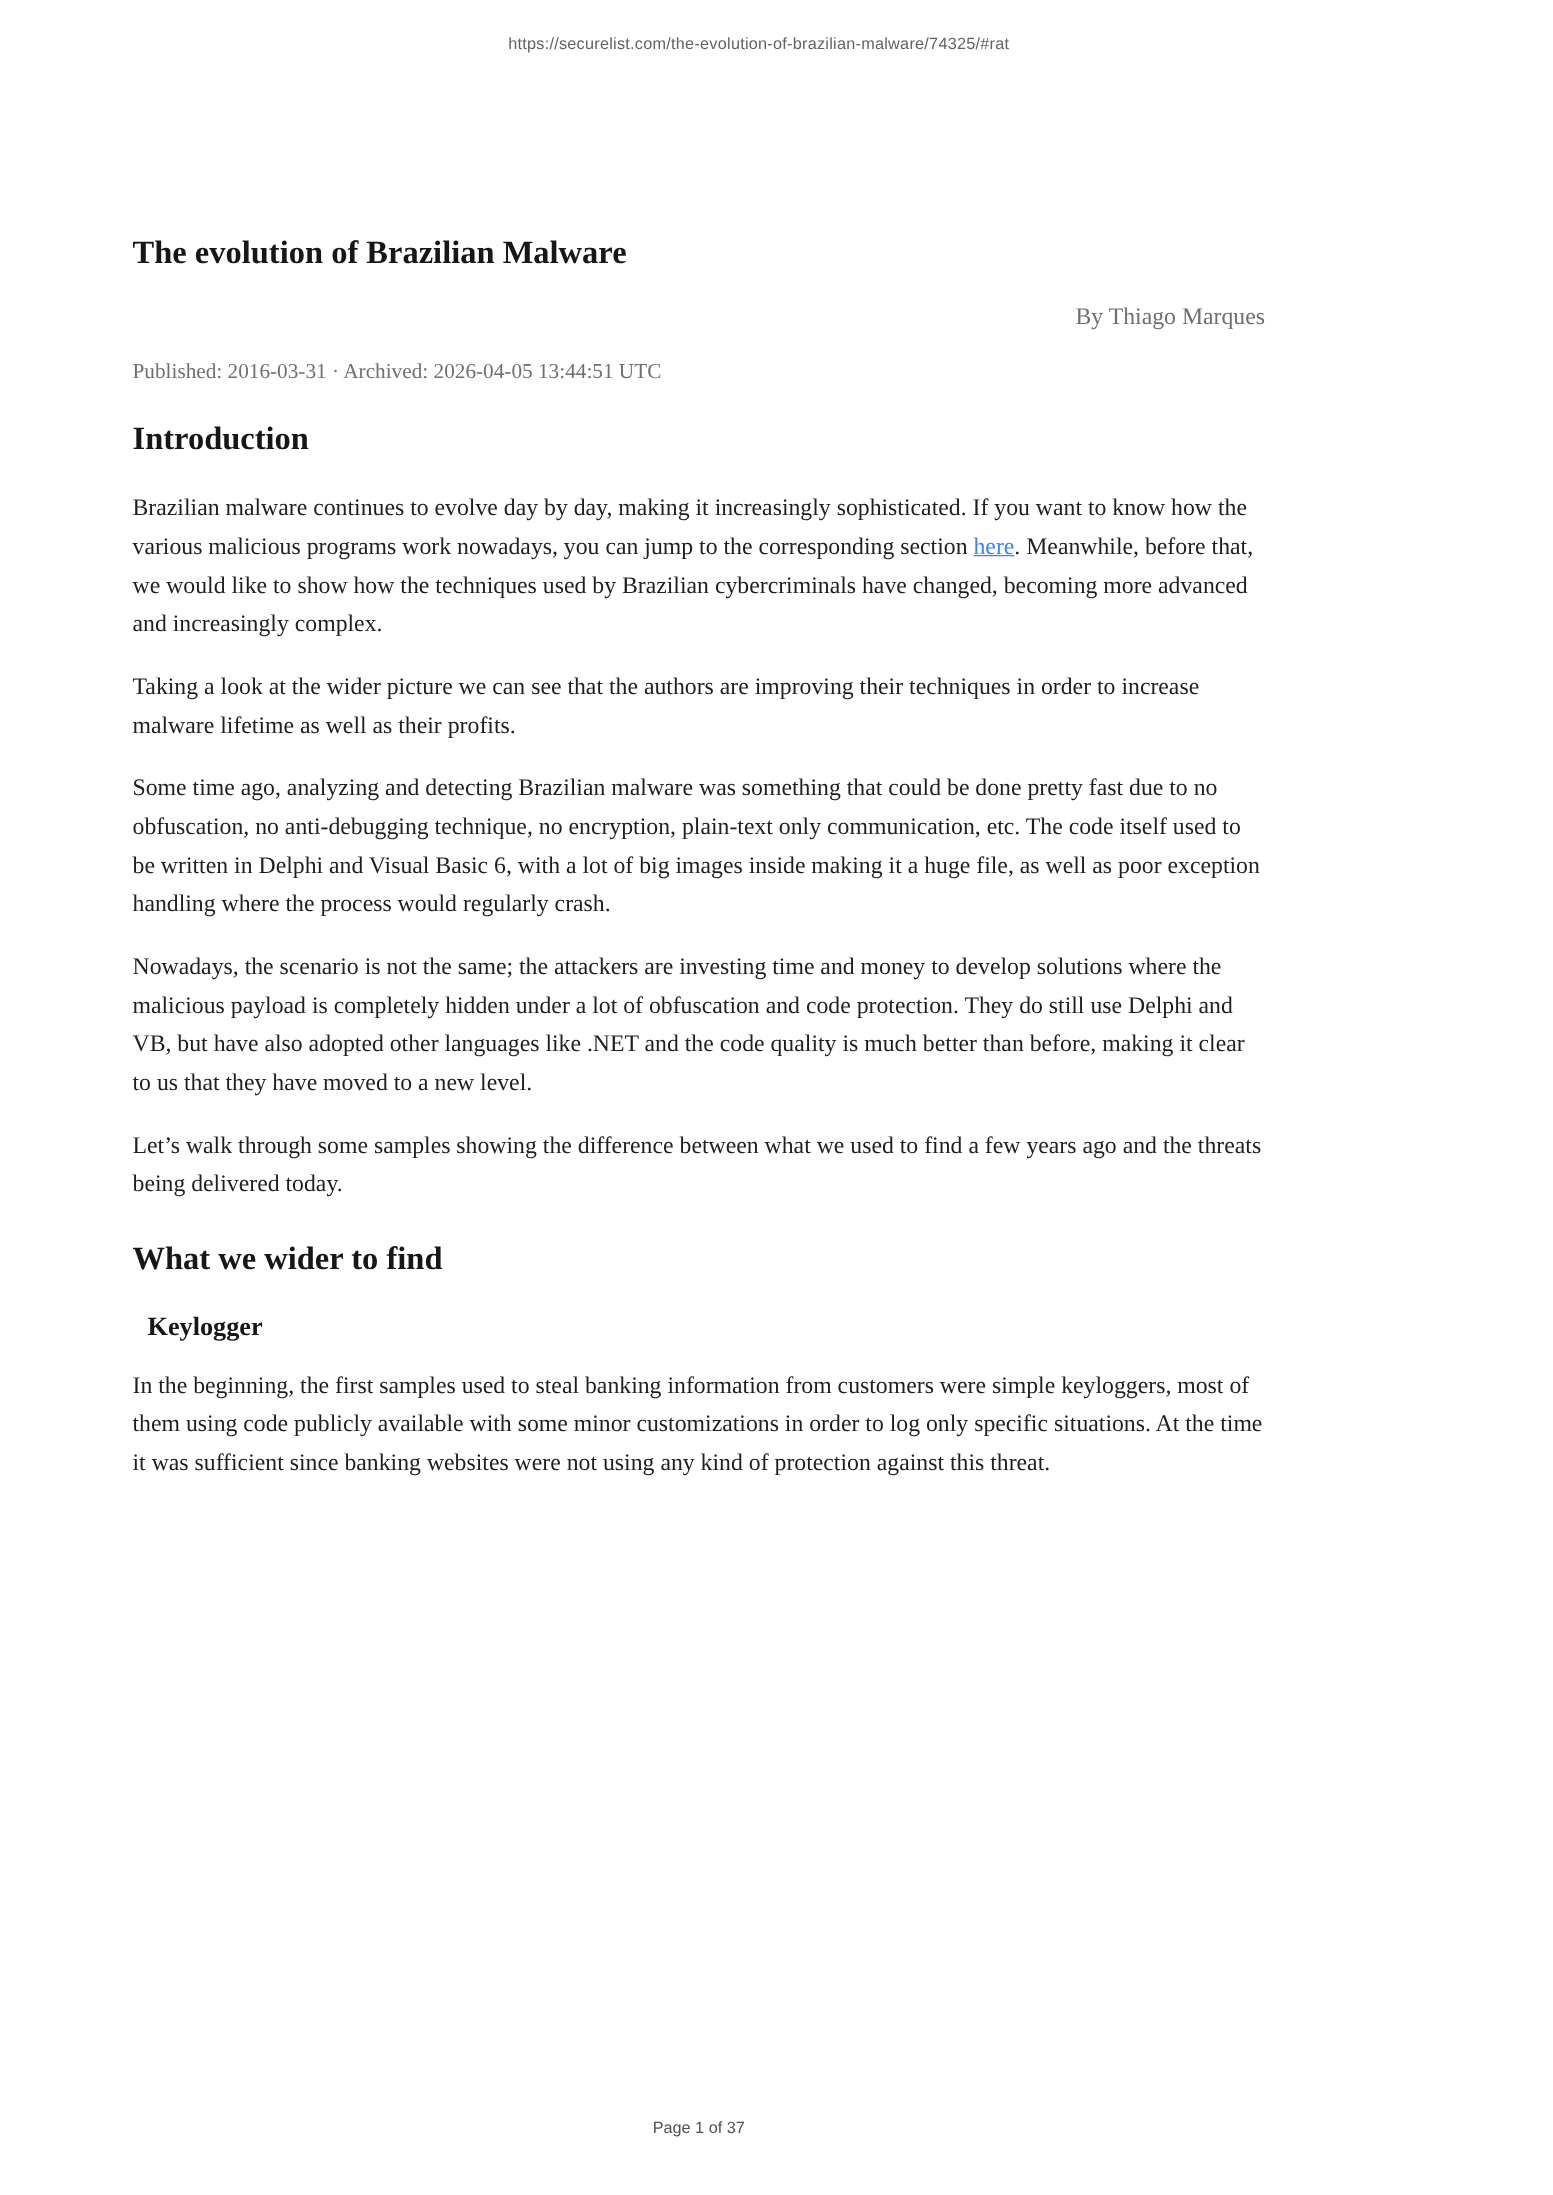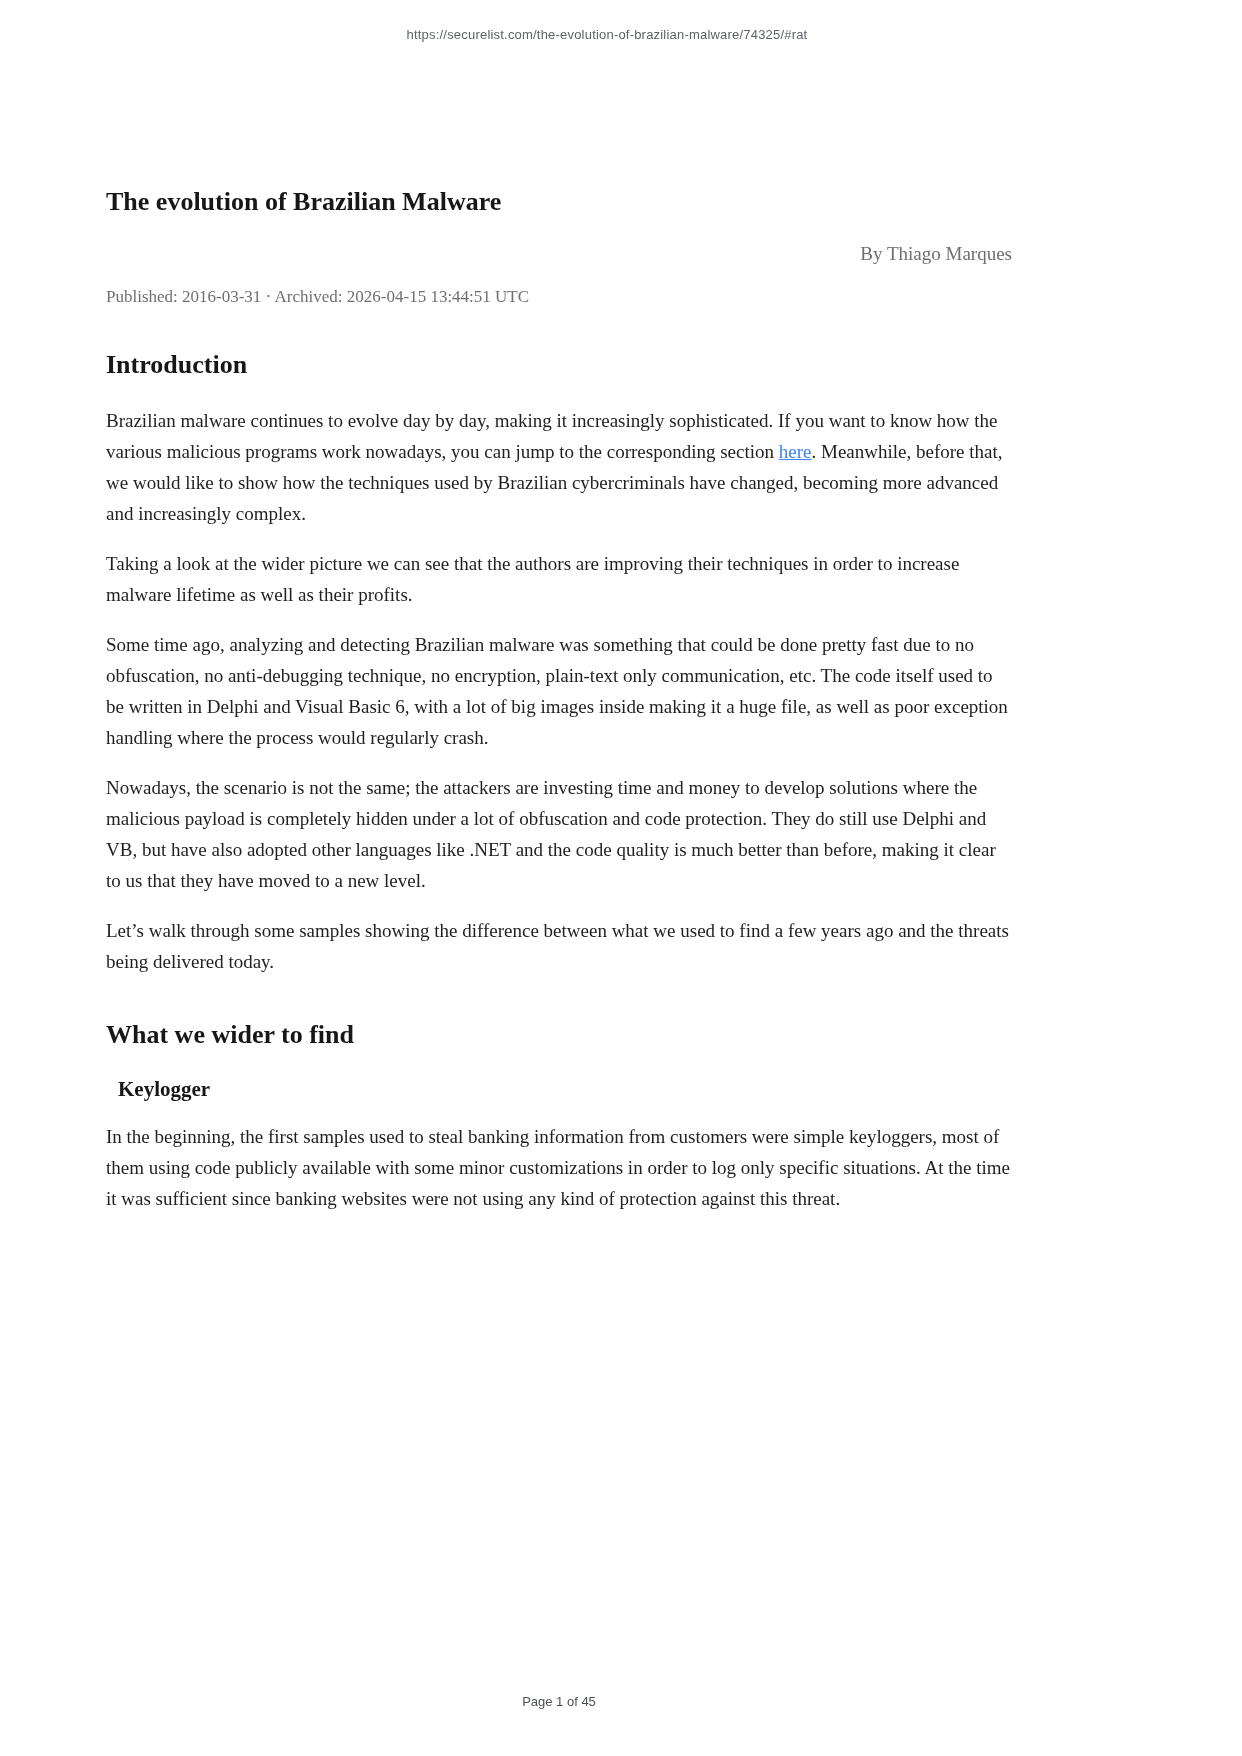--- a/index.html
+++ b/index.html
@@ -47,21 +47,21 @@
     font-size: 19px;
     color: #6f6f6f;
     text-align: right;
   }
   p.meta {
     margin: 0 0 26px 0;
     font-size: 17px;
     color: #6f6f6f;
   }
   h2.section-heading {
-    margin: 42px 0 25px 0;
+    margin: 28px 0 25px 0;
     font-size: 26px;
     line-height: 1.2;
     font-weight: 700;
     color: #171717;
   }
   h3.subsection-heading {
     margin: 26px 0 19px 12px;
     font-size: 21px;
     line-height: 1.2;
     font-weight: 700;
@@ -98,21 +98,21 @@
   <div class="print-header">
     <span>https://securelist.com/the-evolution-of-brazilian-malware/74325/#rat</span>
   </div>
 
   <div class="content">
 
     <h1 class="article-title">The evolution of Brazilian Malware</h1>
 
     <p class="byline">By Thiago Marques</p>
 
-    <p class="meta">Published: 2016-03-31 · Archived: 2026-04-15 13:44:51 UTC</p>
+    <p class="meta">Published: 2016-03-31 · Archived: 2026-04-05 13:44:51 UTC</p>
 
     <h2 class="section-heading">Introduction</h2>
 
     <p class="body-para"><span>Brazilian malware continues to evolve day by day, making it increasingly sophisticated. If you want to know how the various malicious programs work nowadays, you can jump to the corresponding section </span><a class="inline-link" href="#rat">here</a><span>. Meanwhile, before that, we would like to show how the techniques used by Brazilian cybercriminals have changed, becoming more advanced and increasingly complex.</span></p>
 
     <p class="body-para">Taking a look at the wider picture we can see that the authors are improving their techniques in order to increase malware lifetime as well as their profits.</p>
 
     <p class="body-para">Some time ago, analyzing and detecting Brazilian malware was something that could be done pretty fast due to no obfuscation, no anti-debugging technique, no encryption, plain-text only communication, etc. The code itself used to be written in Delphi and Visual Basic 6, with a lot of big images inside making it a huge file, as well as poor exception handling where the process would regularly crash.</p>
 
     <p class="body-para">Nowadays, the scenario is not the same; the attackers are investing time and money to develop solutions where the malicious payload is completely hidden under a lot of obfuscation and code protection. They do still use Delphi and VB, but have also adopted other languages like .NET and the code quality is much better than before, making it clear to us that they have moved to a new level.</p>
@@ -121,16 +121,16 @@
 
     <h2 class="section-heading">What we wider to find</h2>
 
     <h3 class="subsection-heading">Keylogger</h3>
 
     <p class="body-para">In the beginning, the first samples used to steal banking information from customers were simple keyloggers, most of them using code publicly available with some minor customizations in order to log only specific situations. At the time it was sufficient since banking websites were not using any kind of protection against this threat.</p>
 
   </div>
 
   <div class="print-footer">
-    <span>Page 1 of 45</span>
+    <span>Page 1 of 37</span>
   </div>
 
 </div>
 
 </body></html>

